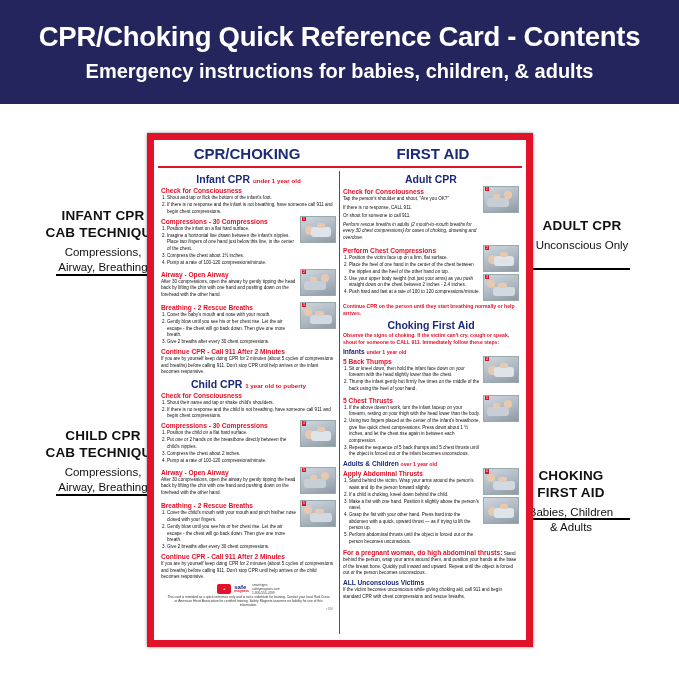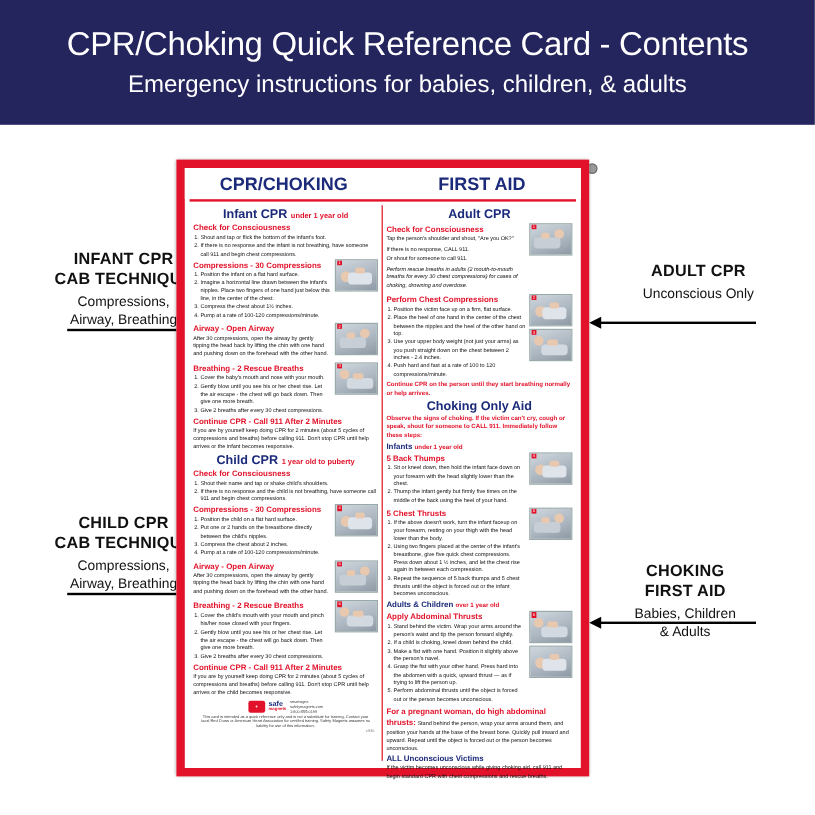--- a/index.html
+++ b/index.html
@@ -13,30 +13,30 @@
   
   .banner{
     position:absolute;left:0;top:0;width:679px;height:104px;
     background:#25255e;
     display:flex;flex-direction:column;align-items:center;justify-content:center;
   }
   .banner h1{
     margin:0;
     color:#ffffff;
     font-size:27.5px;
-    font-weight:normal;
+    font-weight:bold;
     letter-spacing:-0.3px;
     text-align:left;
     line-height:1.1;
   }
   .banner h2{
     margin:8px 0 0 0;
     color:#ffffff;
     font-size:20px;
-    font-weight:normal;
+    font-weight:bold;
     text-align:center;
     line-height:1.1;
   }
 
   
   .callout{
     position:absolute;
     text-align:center;
     color:#111;
   }
@@ -58,21 +58,21 @@
   }
   .arrow.right:after{right:-9px;border-left:10px solid #000;}
   .arrow.left:after{left:-9px;border-right:10px solid #000;}
   #arrow-infant{left:56px;top:274px;width:130px;}
   #arrow-child{left:56px;top:494px;width:130px;}
   #arrow-adult{left:500px;top:268px;width:130px;}
   #arrow-choking{left:500px;top:518px;width:130px;}
 
   
   .poster{
-    position:absolute;left:147px;top:133px;width:344px;height:514px;
+    position:absolute;left:147px;top:133px;width:386px;height:514px;
     background:#ffffff;
     border:7px solid #e2122a;
     box-sizing:border-box;
     box-shadow:0 0 3px rgba(0,0,0,.45);
   }
   .hang-hole{
     position:absolute;width:7px;height:7px;border-radius:50%;
     background:#9a9a9a;border:1px solid #6d6d6d;top:136px;
   }
   #hole-l{left:184px;}
@@ -393,21 +393,21 @@
             <span class="tag">3</span>
             <span class="head"></span>
             <span class="torso"></span>
             <span class="hand"></span>
           </div>
         </div>
       </div>
 
       <p class="redline">Continue CPR on the person until they start breathing normally or help arrives.</p>
 
-      <div class="sect-title">Choking Only Aid</div>
+      <div class="sect-title">Choking First Aid</div>
       <p class="redline">Observe the signs of choking. If the victim can't cry, cough or speak, shout for someone to CALL 911. Immediately follow these steps:</p>
 
       <div class="sub-blue">
         <span>Infants</span>
         <span class="lite">under 1 year old</span>
       </div>
 
       <div class="row">
         <div class="txt">
           <div class="sub-red">5 Back Thumps</div>

